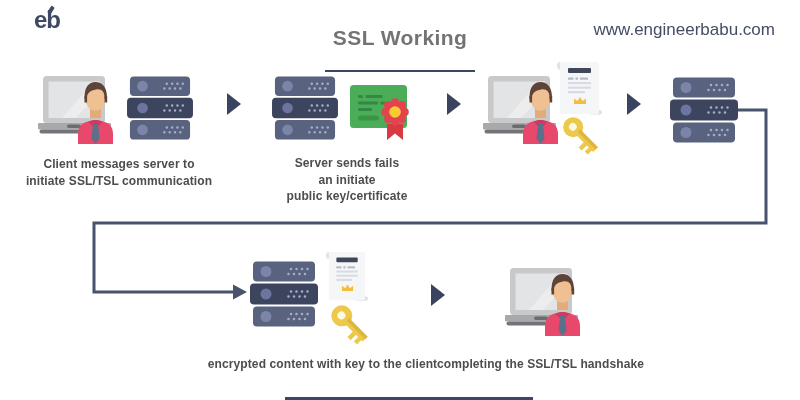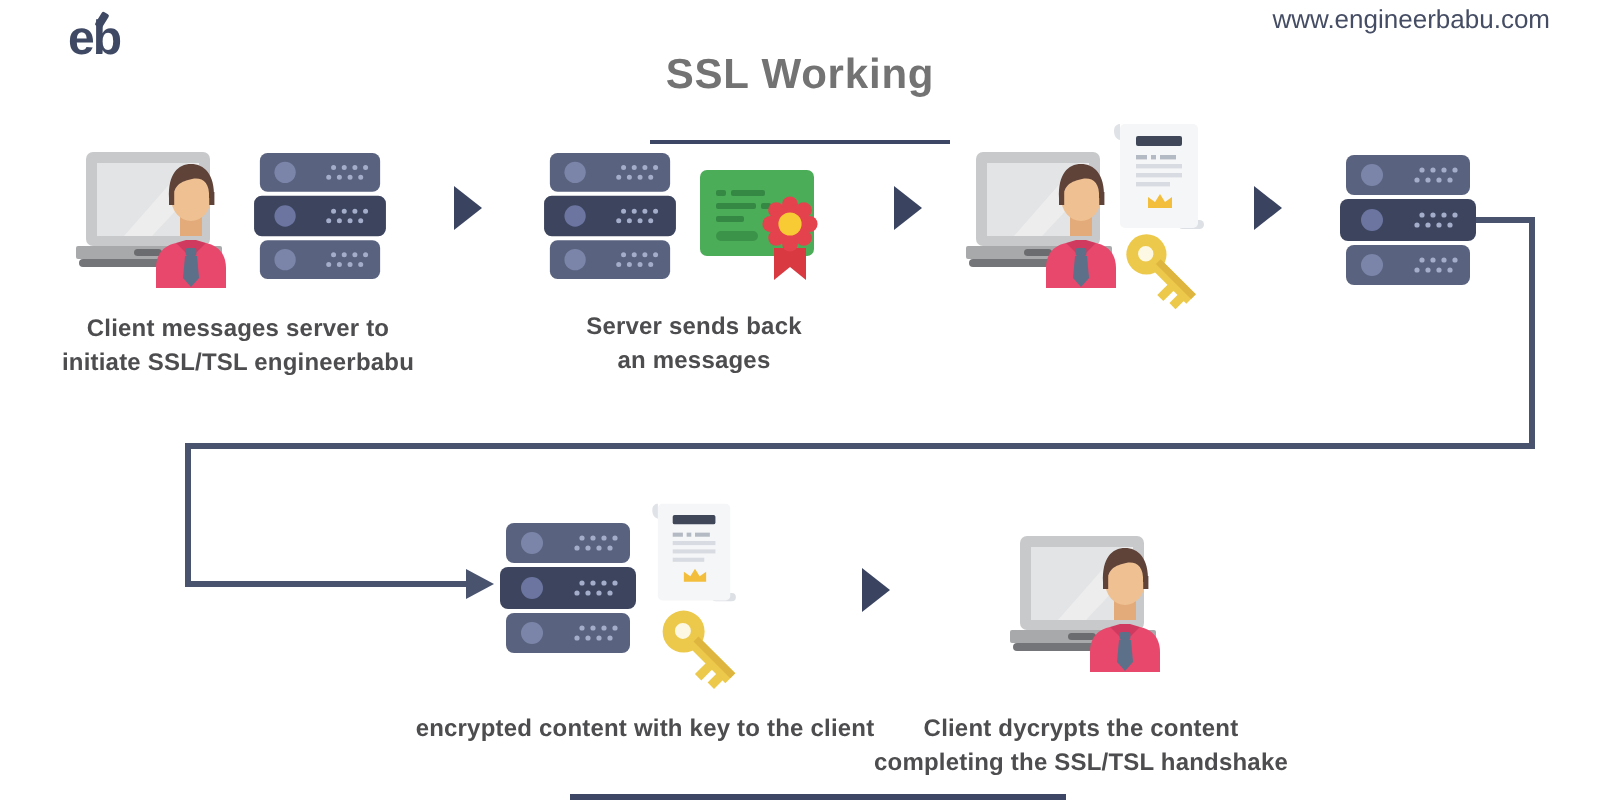--- a/index.html
+++ b/index.html
@@ -9,21 +9,21 @@
   }
   
   .logo { position:absolute; left:34px; top:6px; font-size:24px; font-weight:800;
           letter-spacing:-1px; color:#3f4964; }
   .logo-mark { position:absolute; left:15px; top:0px; width:4px; height:8px;
           background:#3f4964; transform:rotate(32deg); border-radius:1px; }
   .title-wrap { position:absolute; left:0; right:0; top:10px; text-align:center; }
   .title-text { margin:16px; display:inline-block; font-size:21px; font-weight:bold;
           letter-spacing:0.4px; color:#737373; }
   .title-underline { width:150px; height:2px; background:#3d4765; margin:4px auto 0; }
-  .website { position:absolute; right:25px; top:2px; font-size:13px; color:#454d64; }
+  .website { position:absolute; right:25px; top:20px; font-size:17px; color:#454d64; }
 
   
   .icon { position:absolute; }
   .i-s1-client { left:38px;  top:74px;  width:82px; height:70px; }
   .i-s1-server { left:127px; top:76px;  width:66px; height:64px; }
   .i-s2-server { left:272px; top:76px;  width:66px; height:64px; }
   .i-s2-cert   { left:350px; top:80px;  width:64px; height:62px; }
   .i-s3-client { left:483px; top:74px;  width:82px; height:70px; }
   .i-s3-doc    { left:557px; top:61px;  width:46px; height:56px; }
   .i-s3-key    { left:560px; top:114px; width:44px; height:44px; }
@@ -205,28 +205,28 @@
   <svg class="icon i-s5-key">
       <use href="#sym-key"></use>
     </svg>
   <div class="arrow arrow4"></div>
   <svg class="icon i-s6-client">
       <use href="#sym-client"></use>
     </svg>
 
   <div class="caption cap1">
     <div class="cap-line">Client messages server to</div>
-    <div class="cap-line">initiate SSL/TSL engineerbabu</div>
+    <div class="cap-line">initiate SSL/TSL communication</div>
   </div>
   <div class="caption cap2">
-    <div class="cap-line">Server sends back</div>
-    <div class="cap-line">an messages</div>
+    <div class="cap-line">Server sends fails</div>
+    <div class="cap-line">an initiate</div>
+    <div class="cap-line">public key/certificate</div>
   </div>
   <div class="caption cap5">
     <div class="cap-line">encrypted content with key to the client</div>
   </div>
   <div class="caption cap6">
-    <div class="cap-line">Client dycrypts the content</div>
     <div class="cap-line">completing the SSL/TSL handshake</div>
   </div>
 
   <div class="footer-sliver"></div>
 </div>
 
 </body></html>

